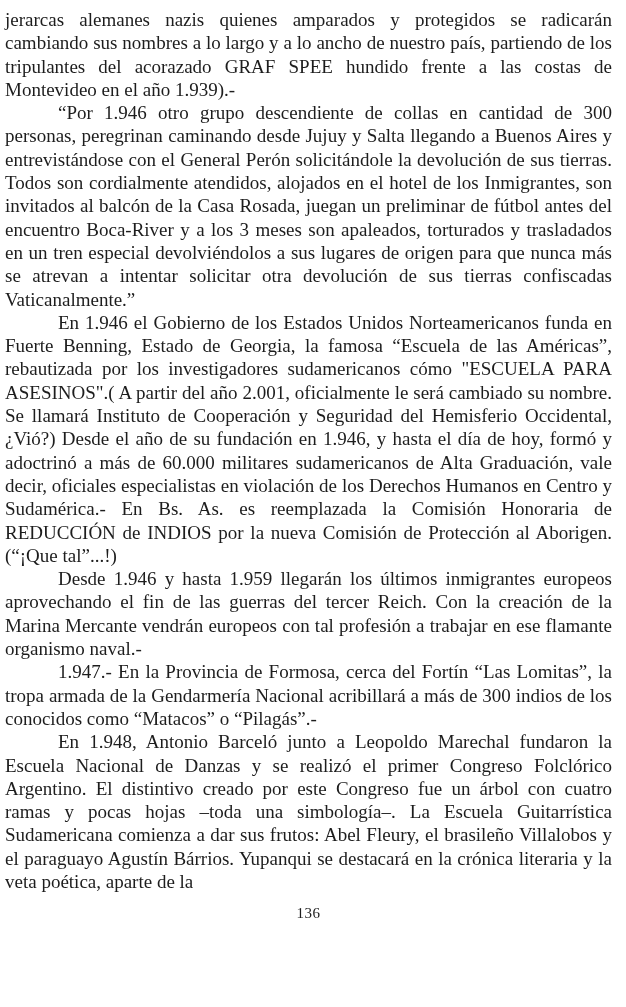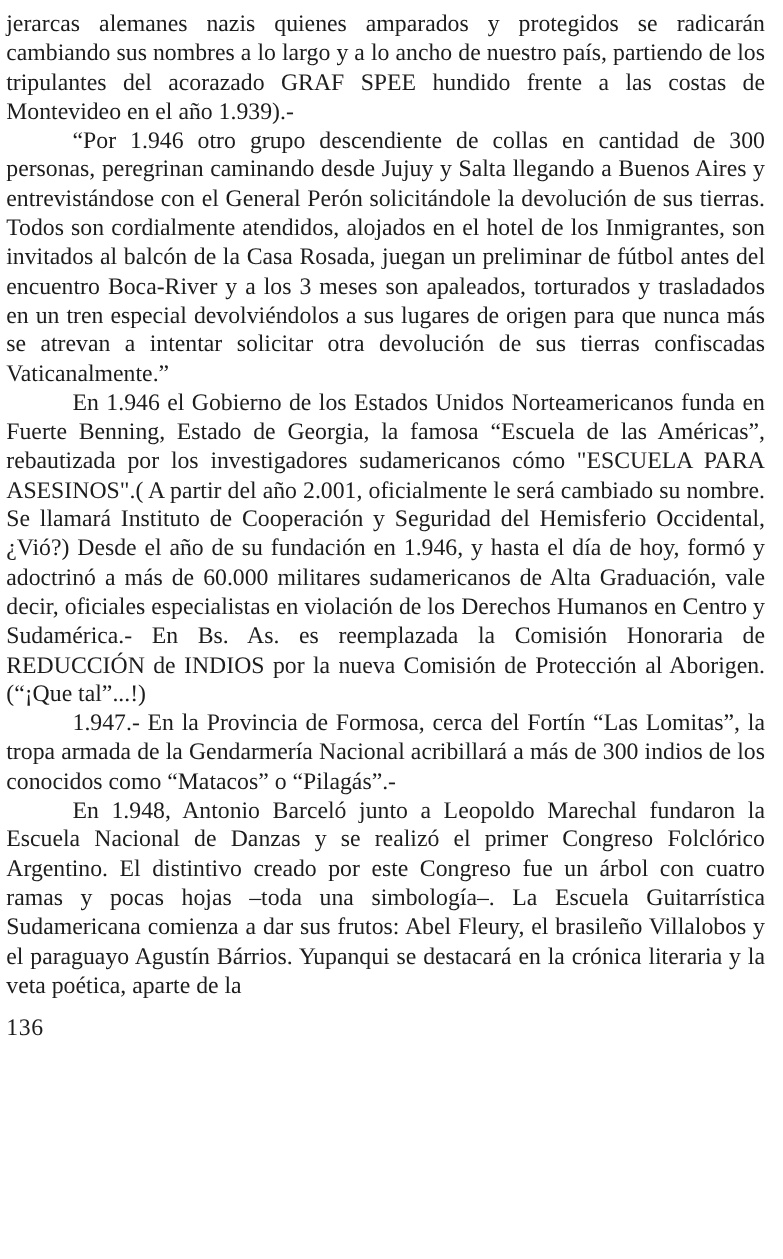--- a/index.html
+++ b/index.html
@@ -30,29 +30,31 @@
   }
   .para {
     margin: 0;
     padding: 0;
   }
   .para.indent {
     text-indent: 53px;
   }
   .footer {
     margin-top: 12px;
-    font-size: 19px;
+    font-size: 15px;
+    text-align: center;
     letter-spacing: 0.5px;
   }
 </style>
 </head>
 <body>
 
 <div class="page">
   <div class="text-block" id="text-block">
       <p class="para">jerarcas alemanes nazis quienes amparados y protegidos se radicarán cambiando sus nombres a lo largo y a lo ancho de nuestro país, partiendo de los tripulantes del acorazado GRAF SPEE hundido frente a las costas de Montevideo en el año 1.939).-</p>
       <p class="para indent">“Por 1.946 otro grupo descendiente de collas en cantidad de 300 personas, peregrinan caminando desde Jujuy y Salta llegando a Buenos Aires y entrevistándose con el General Perón solicitándole la devolución de sus tierras. Todos son cordialmente atendidos, alojados en el hotel de los Inmigrantes, son invitados al balcón de la Casa Rosada, juegan un preliminar de fútbol antes del encuentro Boca-River y a los 3 meses son apaleados, torturados y trasladados en un tren especial devolviéndolos a sus lugares de origen para que nunca más se atrevan a intentar solicitar otra devolución de sus tierras confiscadas Vaticanalmente.”</p>
       <p class="para indent">En 1.946 el Gobierno de los Estados Unidos Norteamericanos funda en Fuerte Benning, Estado de Georgia, la famosa “Escuela de las Américas”, rebautizada por los investigadores sudamericanos cómo "ESCUELA PARA ASESINOS".( A partir del año 2.001, oficialmente le será cambiado su nombre. Se llamará Instituto de Cooperación y Seguridad del Hemisferio Occidental, ¿Vió?) Desde el año de su fundación en 1.946, y hasta el día de hoy, formó y adoctrinó a más de 60.000 militares sudamericanos de Alta Graduación, vale decir, oficiales especialistas en violación de los Derechos Humanos en Centro y Sudamérica.- En Bs. As. es reemplazada la Comisión Honoraria de REDUCCIÓN de INDIOS por la nueva Comisión de Protección al Aborigen. (“¡Que tal”...!)</p>
+      <p class="para indent">Desde 1.946 y hasta 1.959 llegarán los últimos inmigrantes europeos aprovechando el fin de las guerras del tercer Reich. Con la creación de la Marina Mercante vendrán europeos con tal profesión a trabajar en ese flamante organismo naval.-</p>
       <p class="para indent">1.947.- En la Provincia de Formosa, cerca del Fortín “Las Lomitas”, la tropa armada de la Gendarmería Nacional acribillará a más de 300 indios de los conocidos como “Matacos” o “Pilagás”.-</p>
       <p class="para indent">En 1.948, Antonio Barceló junto a Leopoldo Marechal fundaron la Escuela Nacional de Danzas y se realizó el primer Congreso Folclórico Argentino. El distintivo creado por este Congreso fue un árbol con cuatro ramas y pocas hojas –toda una simbología–. La Escuela Guitarrística Sudamericana comienza a dar sus frutos: Abel Fleury, el brasileño Villalobos y el paraguayo Agustín Bárrios. Yupanqui se destacará en la crónica literaria y la veta poética, aparte de la</p>
     </div>
   <div class="footer">136</div>
 </div>
 
 </body></html>

